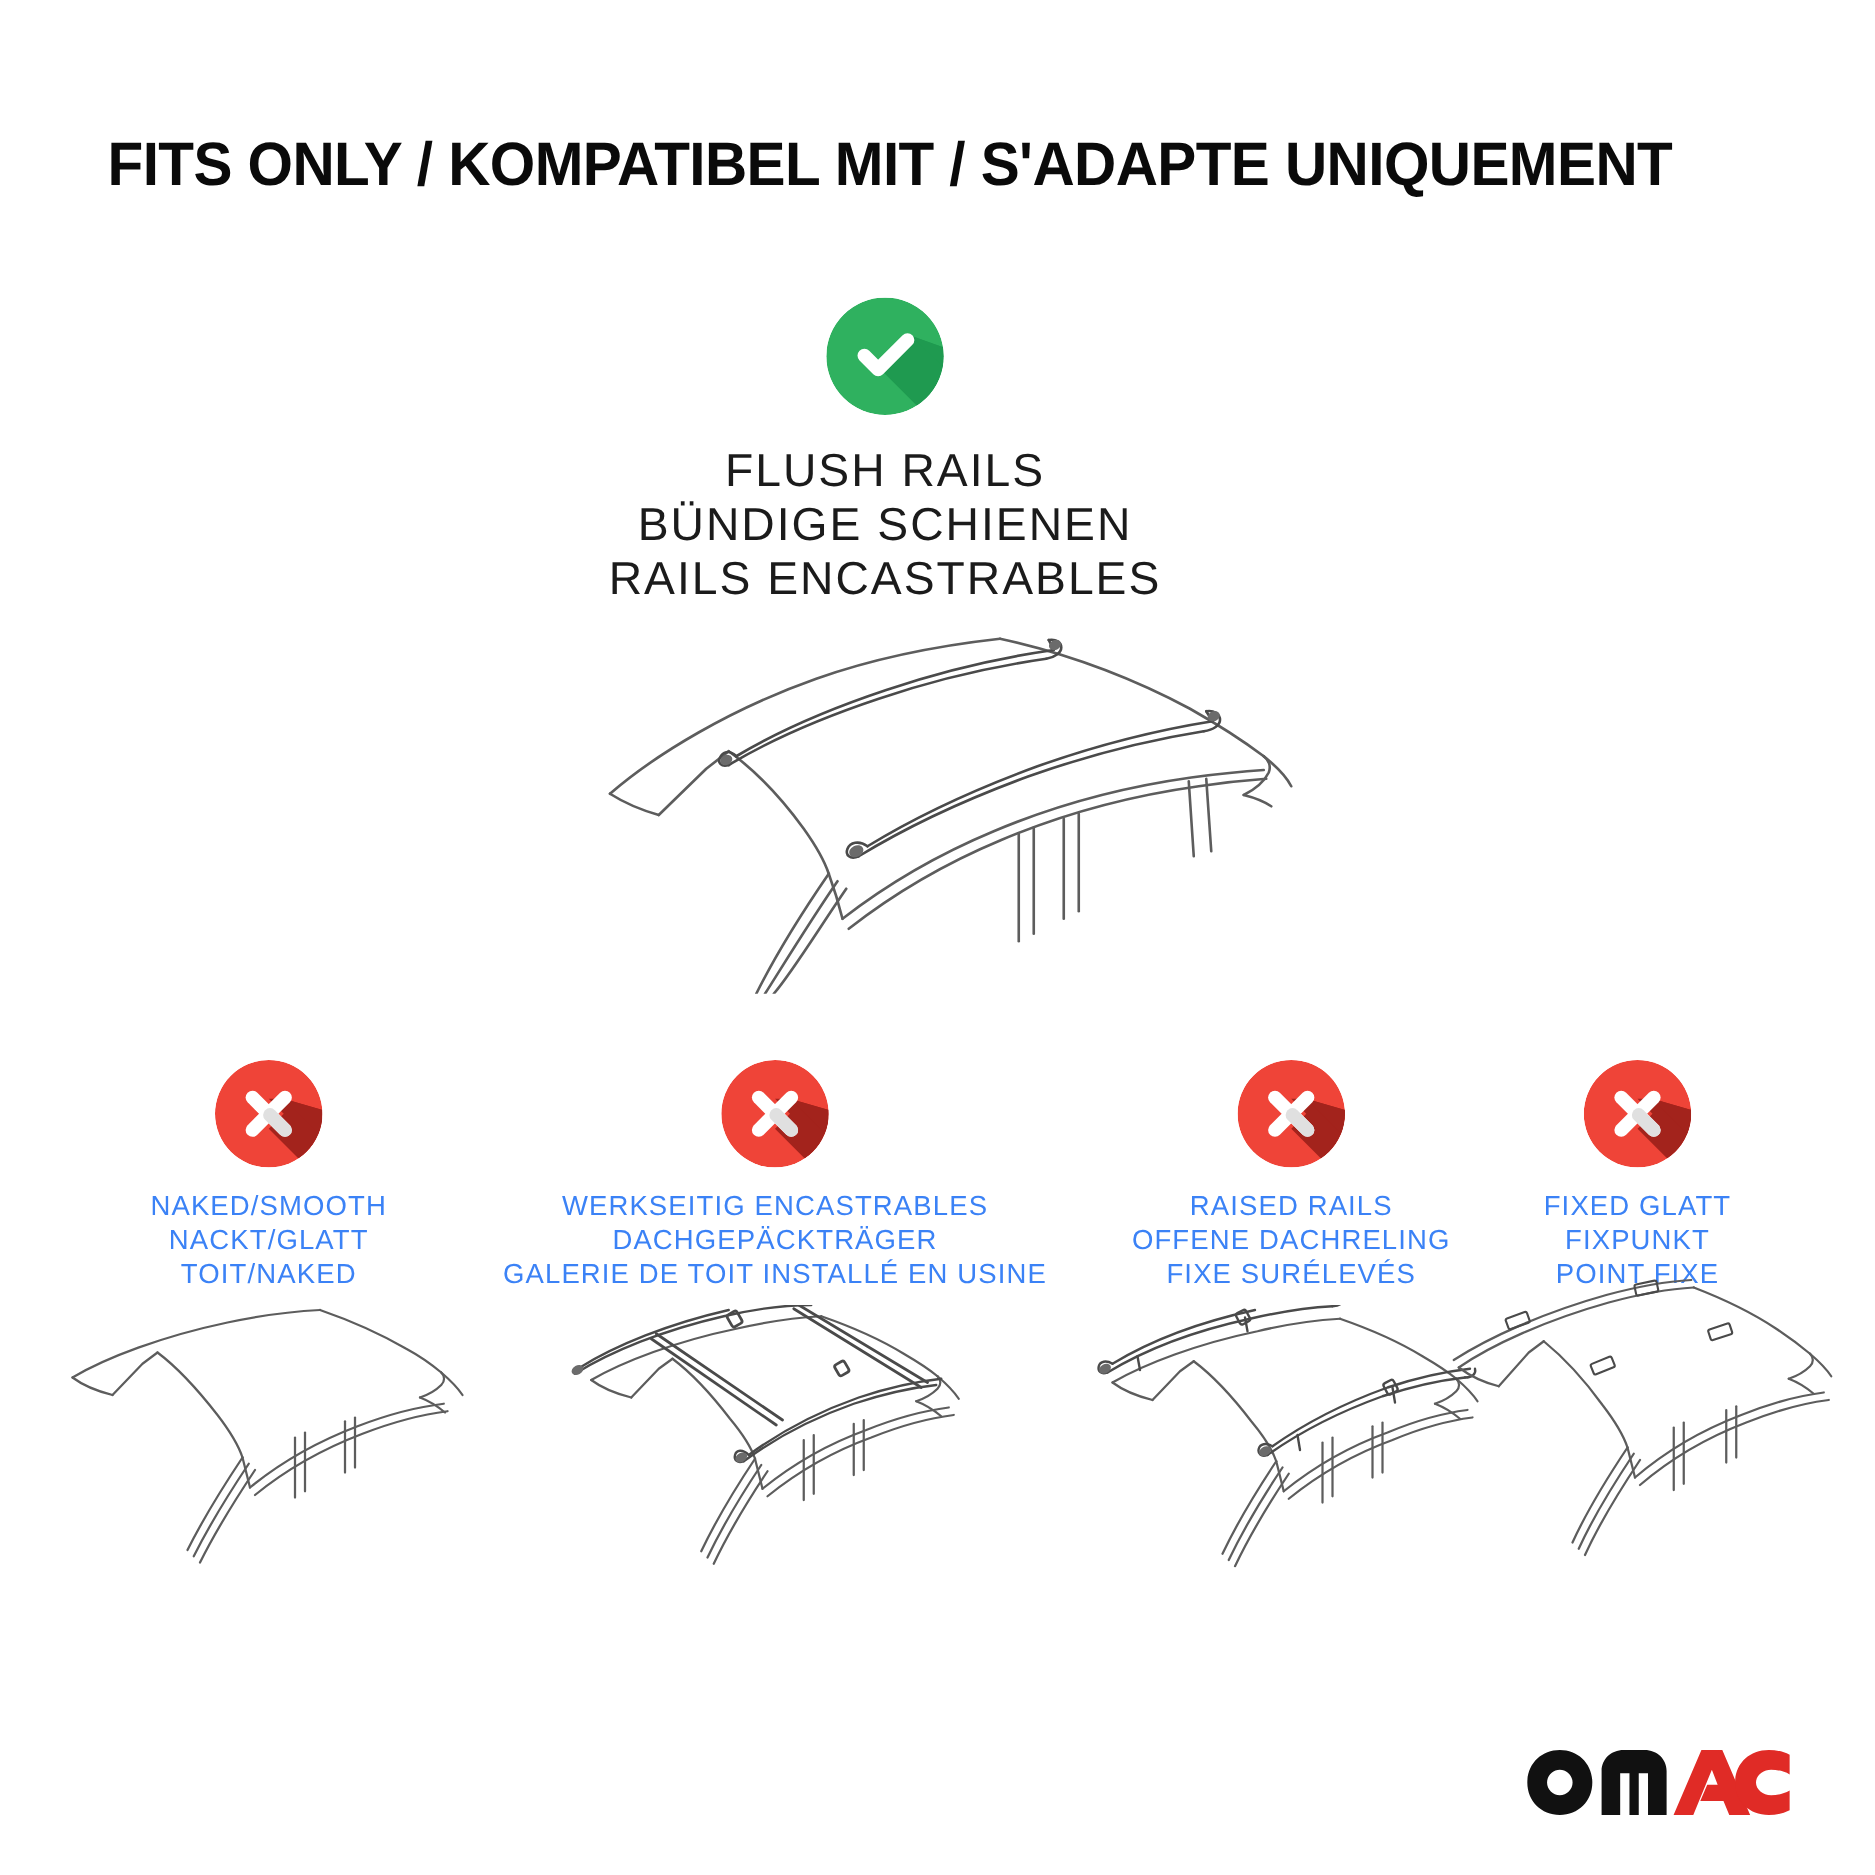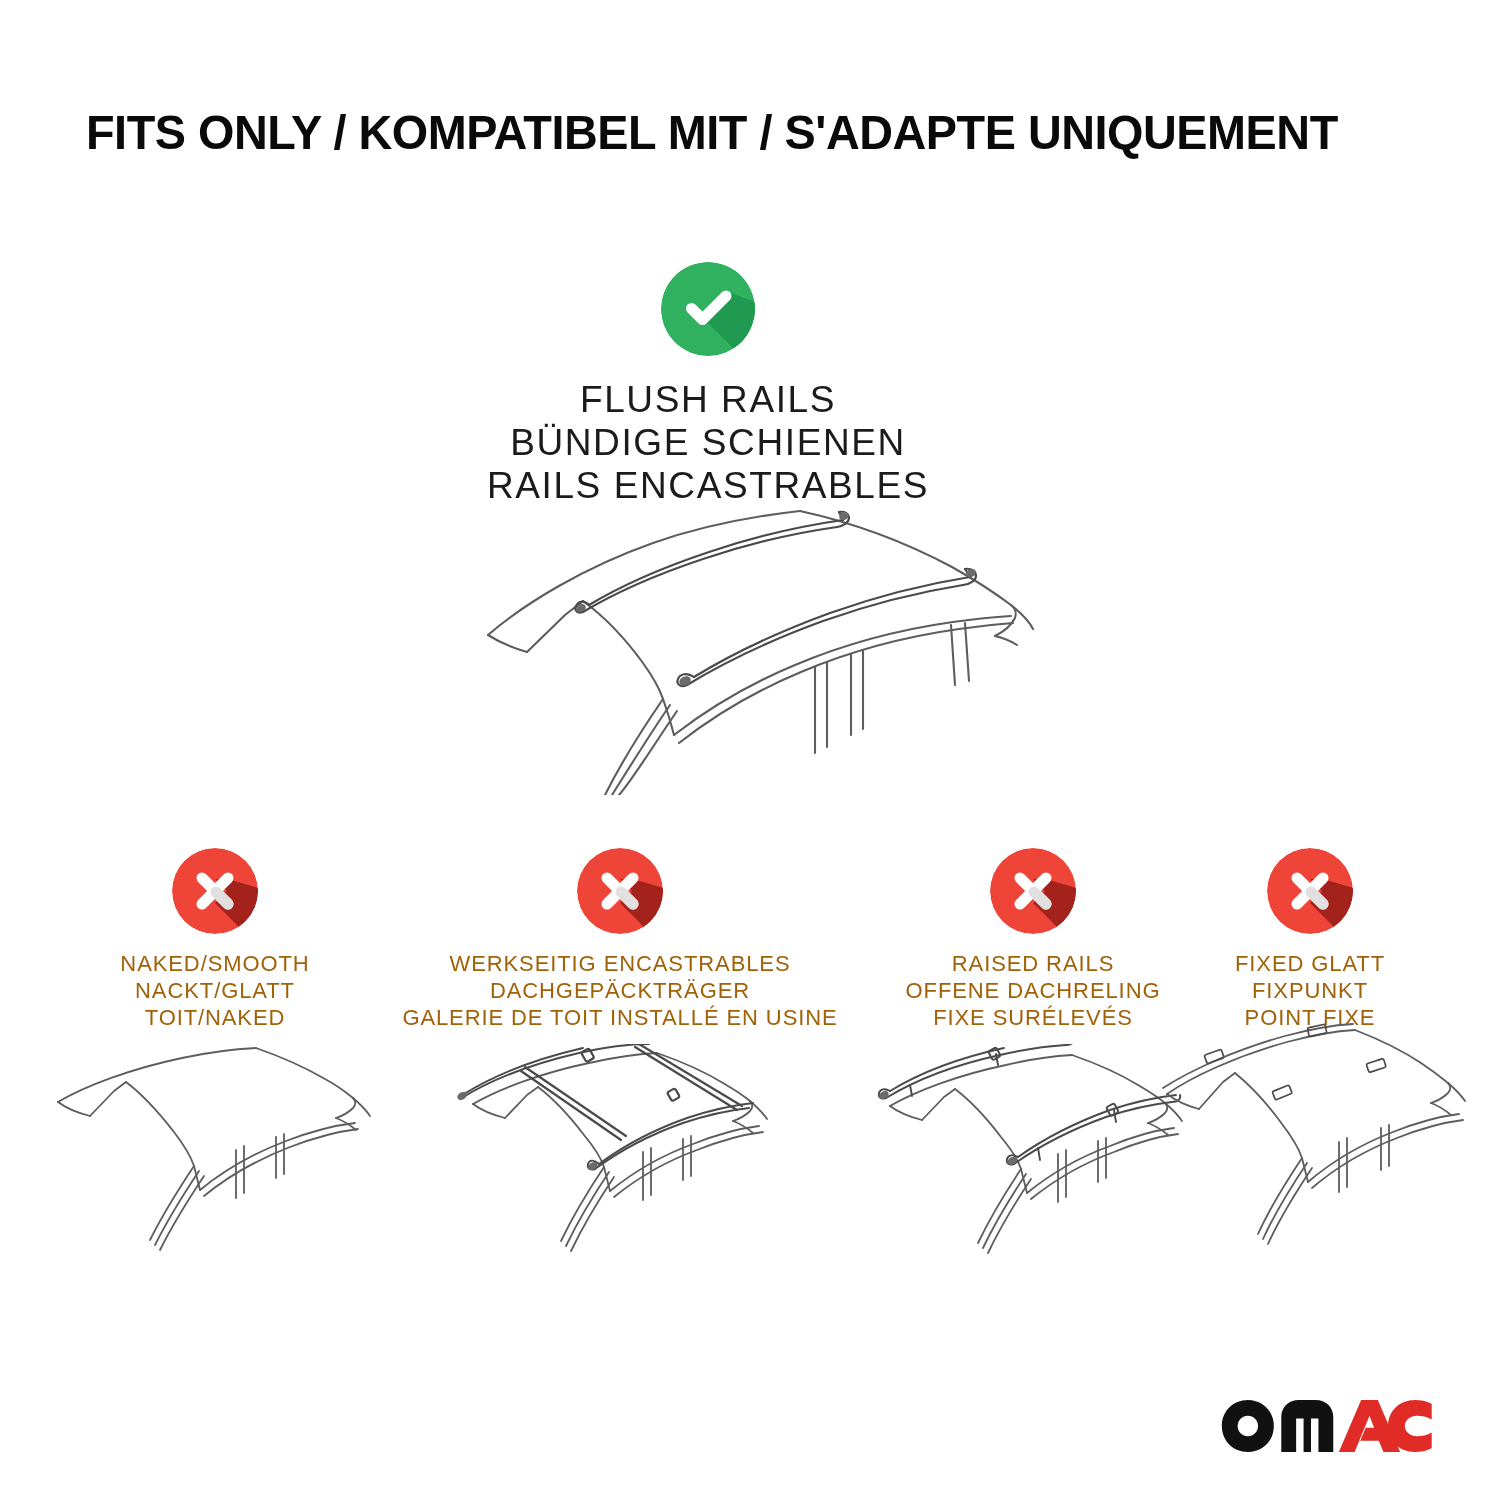--- a/index.html
+++ b/index.html
@@ -24,21 +24,21 @@
     color:#0a0a0a;
     white-space:nowrap;
     transform:scaleX(0.955);
     transform-origin:left center;
     line-height:1.0;
   }
 
   
   .ok-block{
     position:absolute;
-    left:0; top:262px; width:1416px;
+    left:0; top:238px; width:1416px;
     text-align:center;
   }
   .badge{
     position:relative;
     display:inline-block;
     width:94px;height:94px;
     border-radius:50%;
     overflow:hidden;
   }
   .badge svg{display:block;width:94px;height:94px;}
@@ -76,21 +76,21 @@
   .x-badge{
     display:inline-block;
     width:86px;height:86px;
     border-radius:50%;
     overflow:hidden;
   }
   .x-badge svg{display:block;width:86px;height:86px;}
 
   .col-labels{
     margin-top:12px;
-    color:#a16207;
+    color:#3b82f6;
     font-size:22px;
     font-weight:400;
     letter-spacing:0.9px;
     line-height:27px;
   }
   .col-labels div{white-space:nowrap;}
 
   .col-art{
     position:absolute;
     left:50%;

